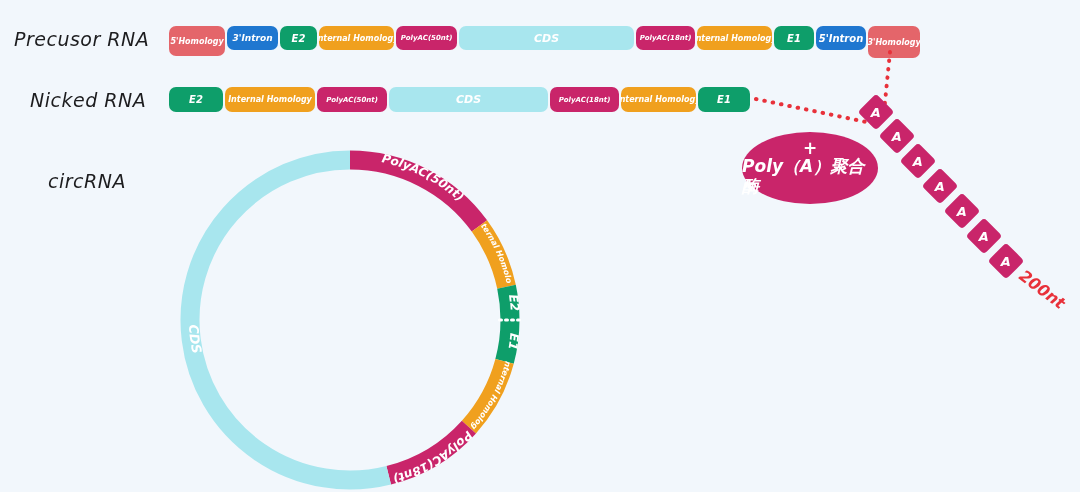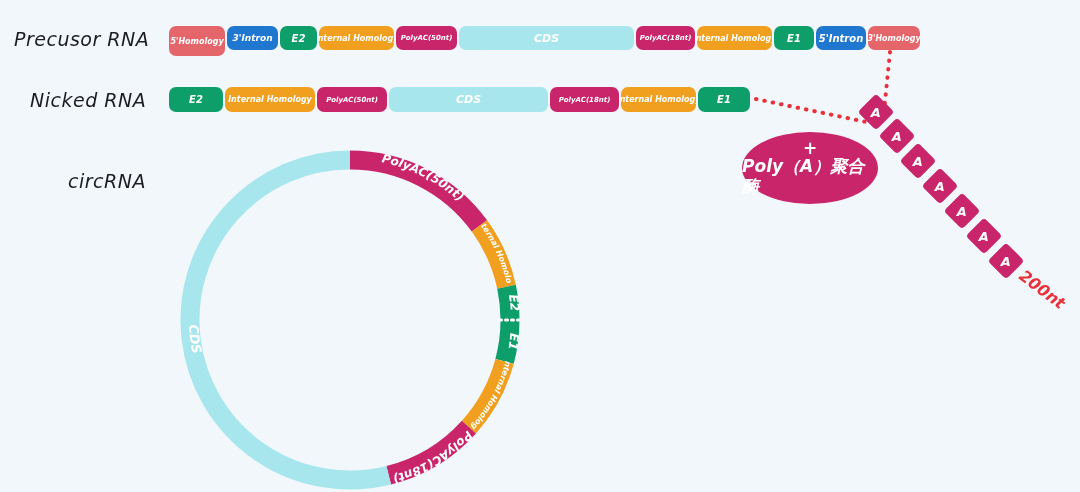--- a/index.html
+++ b/index.html
@@ -77,34 +77,34 @@
     font-weight:bold;
   }
 </style>
 </head>
 <body>
 
 <div id="stage">
 
   <div class="row-label" style="left:30px;top:89px;">Nicked RNA</div>
   <div class="row-label" style="left:14px;top:28px;">Precusor RNA</div>
-  <div class="row-label" style="left:68px;top:170px;">circRNA</div>
+  <div class="row-label" style="left:48px;top:170px;">circRNA</div>
 
   <div id="row-precursor">
       <div class="seg" style="left: 169px; top: 26px; width: 56px; height: 30px; background: rgb(228, 101, 106); font-size: 8px;">5'Homology</div>
       <div class="seg" style="left: 227px; top: 26px; width: 51px; height: 24px; background: rgb(31, 119, 208); font-size: 9px;">3'Intron</div>
       <div class="seg" style="left: 280px; top: 26px; width: 37px; height: 24px; background: rgb(14, 158, 106); font-size: 10px;">E2</div>
       <div class="seg" style="left: 319px; top: 26px; width: 75px; height: 24px; background: rgb(240, 160, 30); font-size: 8px;">Internal Homology</div>
       <div class="seg" style="left: 396px; top: 26px; width: 61px; height: 24px; background: rgb(201, 37, 106); font-size: 7px;">PolyAC(50nt)</div>
       <div class="seg" style="left: 459px; top: 26px; width: 175px; height: 24px; background: rgb(168, 230, 238); font-size: 11px;">CDS</div>
       <div class="seg" style="left: 636px; top: 26px; width: 59px; height: 24px; background: rgb(201, 37, 106); font-size: 7px;">PolyAC(18nt)</div>
       <div class="seg" style="left: 697px; top: 26px; width: 75px; height: 24px; background: rgb(240, 160, 30); font-size: 8px;">Internal Homology</div>
       <div class="seg" style="left: 774px; top: 26px; width: 40px; height: 24px; background: rgb(14, 158, 106); font-size: 10px;">E1</div>
       <div class="seg" style="left: 816px; top: 26px; width: 50px; height: 24px; background: rgb(31, 119, 208); font-size: 10px;">5'Intron</div>
-      <div class="seg" style="left: 868px; top: 26px; width: 52px; height: 24px; background: rgb(228, 101, 106); font-size: 8px;">3'Homology</div>
+      <div class="seg" style="left: 868px; top: 26px; width: 52px; height: 32px; background: rgb(228, 101, 106); font-size: 8px;">3'Homology</div>
     </div>
   <div id="row-nicked">
       <div class="seg" style="left: 169px; top: 87px; width: 54px; height: 25px; background: rgb(14, 158, 106); font-size: 10px;">E2</div>
       <div class="seg" style="left: 225px; top: 87px; width: 90px; height: 25px; background: rgb(240, 160, 30); font-size: 8px;">Internal Homology</div>
       <div class="seg" style="left: 317px; top: 87px; width: 70px; height: 25px; background: rgb(201, 37, 106); font-size: 7px;">PolyAC(50nt)</div>
       <div class="seg" style="left: 389px; top: 87px; width: 159px; height: 25px; background: rgb(168, 230, 238); font-size: 11px;">CDS</div>
       <div class="seg" style="left: 550px; top: 87px; width: 69px; height: 25px; background: rgb(201, 37, 106); font-size: 7px;">PolyAC(18nt)</div>
       <div class="seg" style="left: 621px; top: 87px; width: 75px; height: 25px; background: rgb(240, 160, 30); font-size: 8px;">Internal Homology</div>
       <div class="seg" style="left: 698px; top: 87px; width: 52px; height: 25px; background: rgb(14, 158, 106); font-size: 10px;">E1</div>
     </div>

